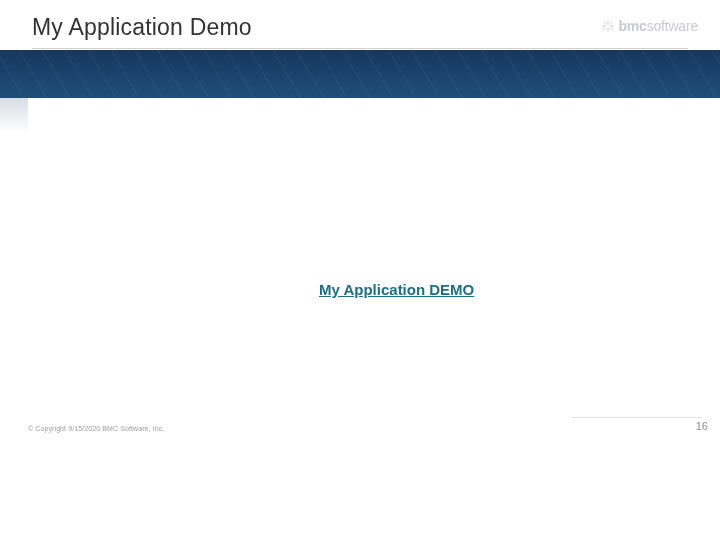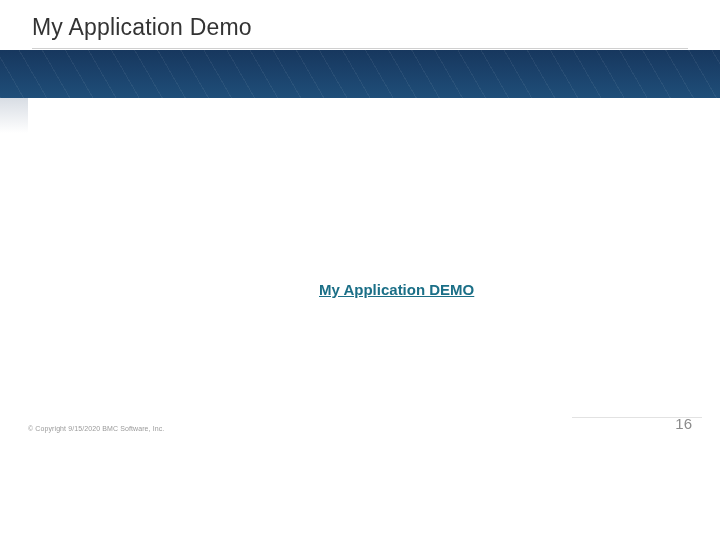--- a/index.html
+++ b/index.html
@@ -106,37 +106,54 @@
   .copyright {
     position: absolute;
     left: 28px;
     bottom: 0;
     font-size: 7px;
     color: #9a9a9a;
     letter-spacing: 0.1px;
   }
   .page-number {
     position: absolute;
-    right: 28px;
+    right: 12px;
     bottom: 0;
-    font-size: 15px;
+    font-size: 11px;
     color: #8b8b8b;
   }
 </style>
 </head>
 <body>
 
 <div class="slide">
 
   <div class="title-rule"></div>
 
   <div class="header-band"></div>
 
   <div class="slide-title">My Application Demo</div>
 
+  <div class="logo">
+    <svg class="logo-burst" viewBox="0 0 24 24">
+      <g stroke="#c9cacd" stroke-width="1.6" stroke-linecap="round">
+        <line x1="12" y1="3" x2="12" y2="8"></line>
+        <line x1="12" y1="16" x2="12" y2="21"></line>
+        <line x1="3" y1="12" x2="8" y2="12"></line>
+        <line x1="16" y1="12" x2="21" y2="12"></line>
+        <line x1="5.5" y1="5.5" x2="9" y2="9"></line>
+        <line x1="15" y1="15" x2="18.5" y2="18.5"></line>
+        <line x1="18.5" y1="5.5" x2="15" y2="9"></line>
+        <line x1="9" y1="15" x2="5.5" y2="18.5"></line>
+      </g>
+    </svg>
+    <span class="logo-text">
+      <span>bmc</span><span class="light">software</span>
+    </span>
+  </div>
 
   <div class="left-gutter"></div>
 
   <a class="demo-link">My Application DEMO</a>
 
   <div class="footer">
     <div class="footer-rule"></div>
     <div class="copyright">© Copyright 9/15/2020 BMC Software, Inc.</div>
     <div class="page-number">16</div>
   </div>

